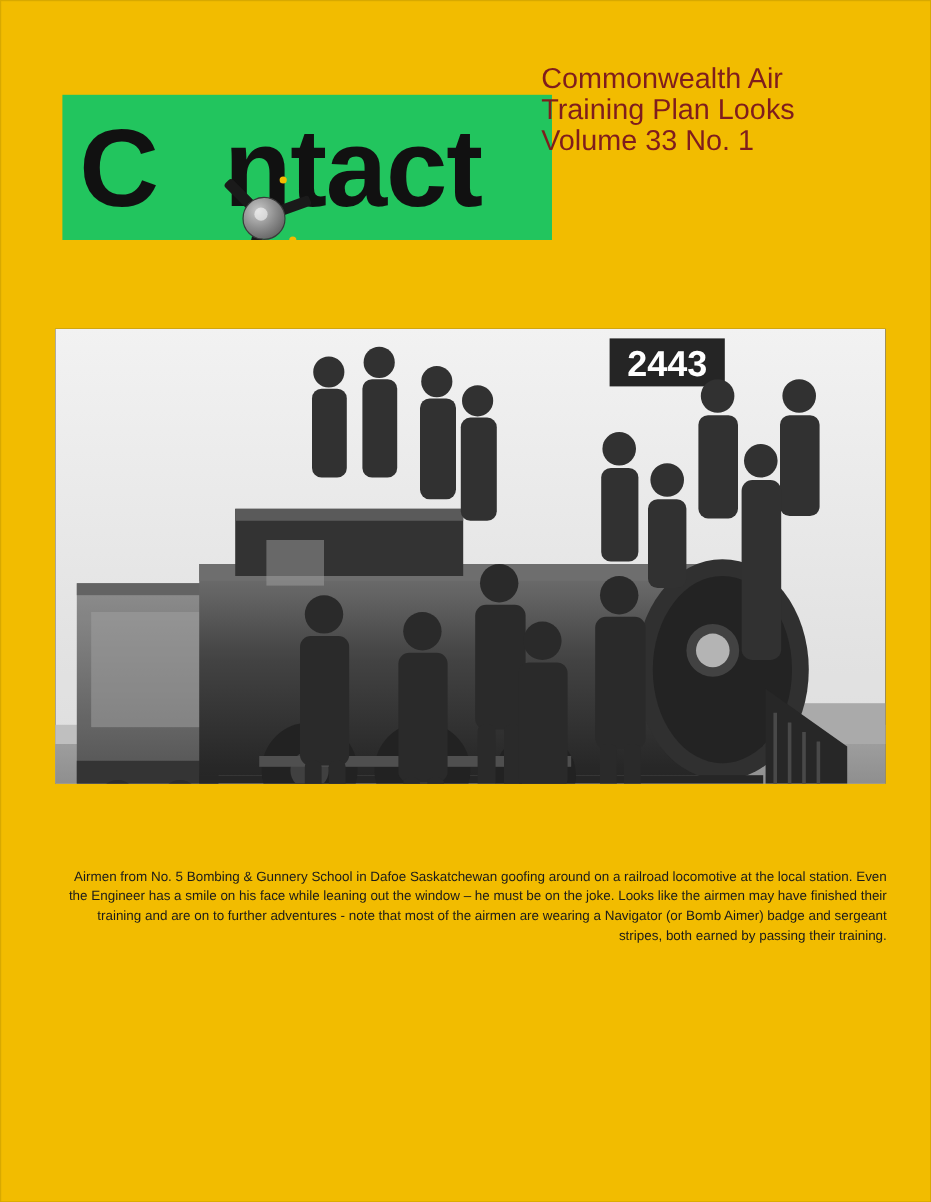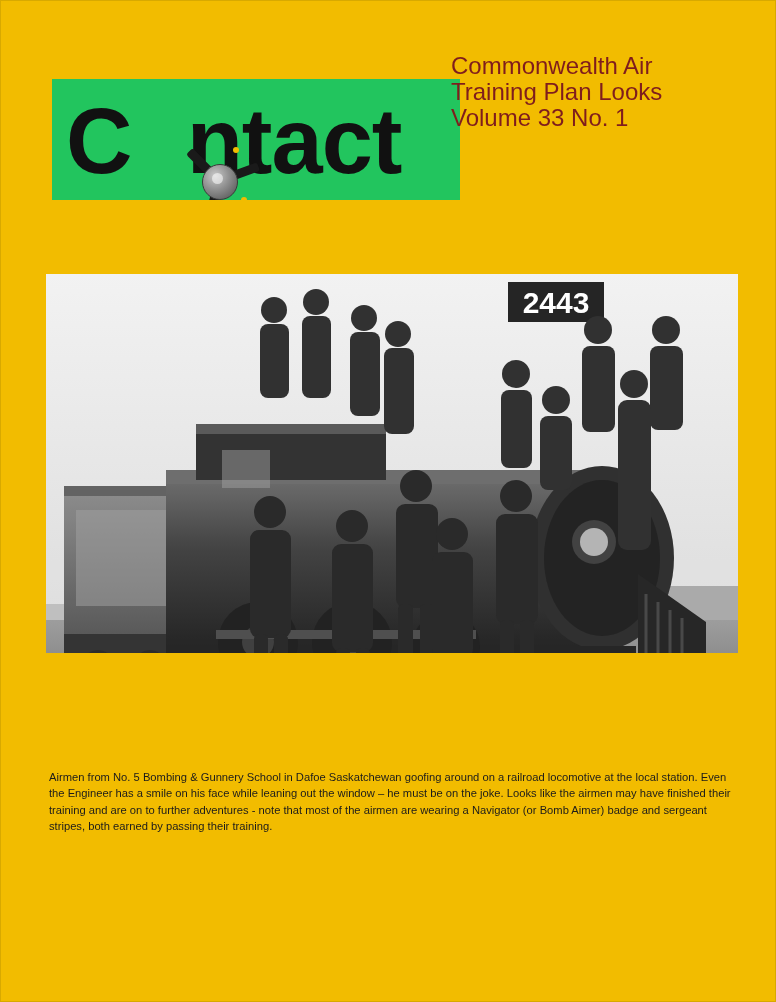--- a/index.html
+++ b/index.html
@@ -122,27 +122,27 @@
     width: 692px;
     height: 379px;
     overflow: hidden;
     background: #4a4a4a;
   }
   .photo svg { display: block; }
 
   
   .caption {
     position: absolute;
-    top: 768px;
+    top: 722px;
     left: 48px;
     width: 690px;
     font-size: 11.2px;
     line-height: 16.3px;
     color: #1b1b1b;
-    text-align: left;
+    text-align: right;
   }
 </style>
 </head>
 <body>
 
 <div class="page">
 
   <div class="masthead">
     <div class="logo-wrap">
       <div class="logo-text"><span>C</span><span style="visibility:hidden">o</span><span>ntact</span></div>

